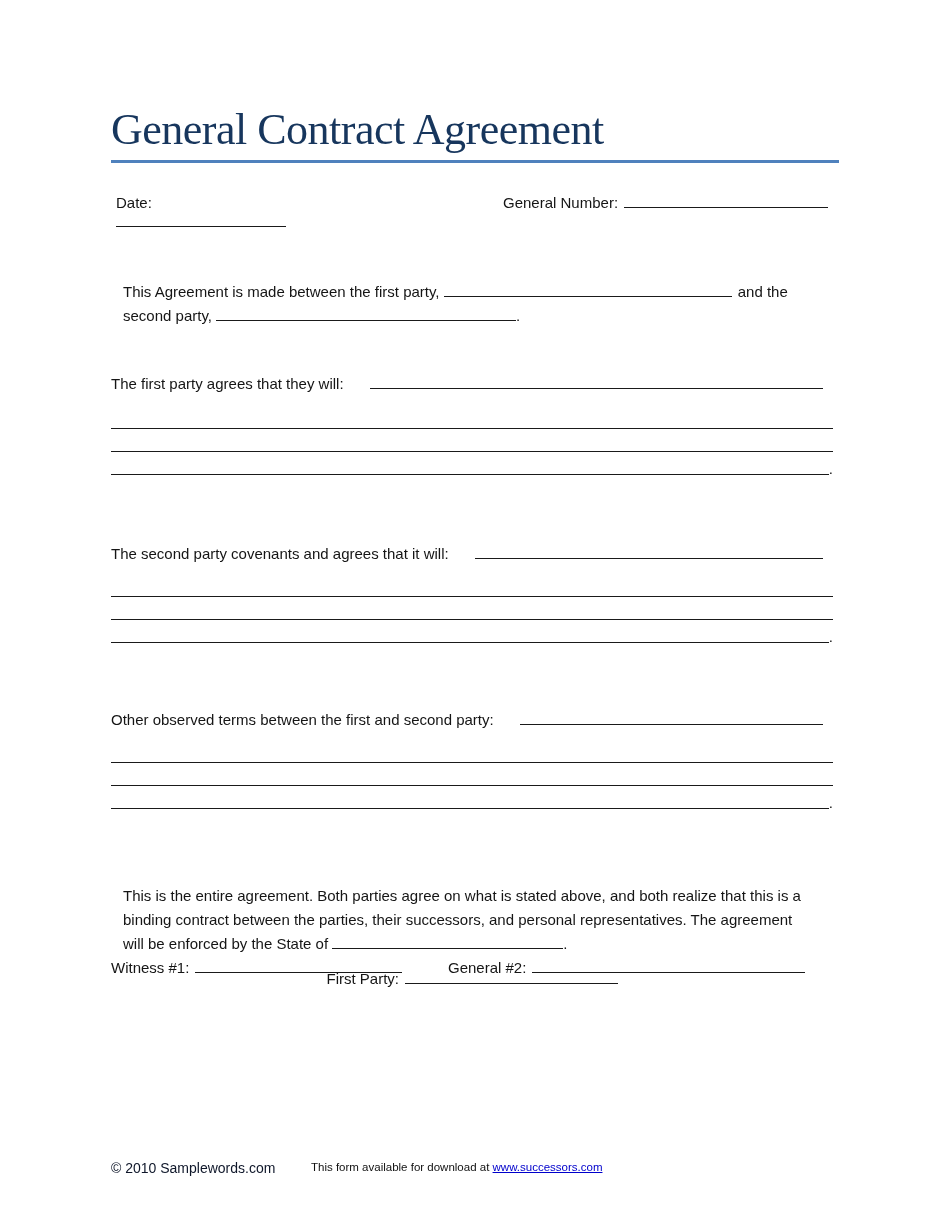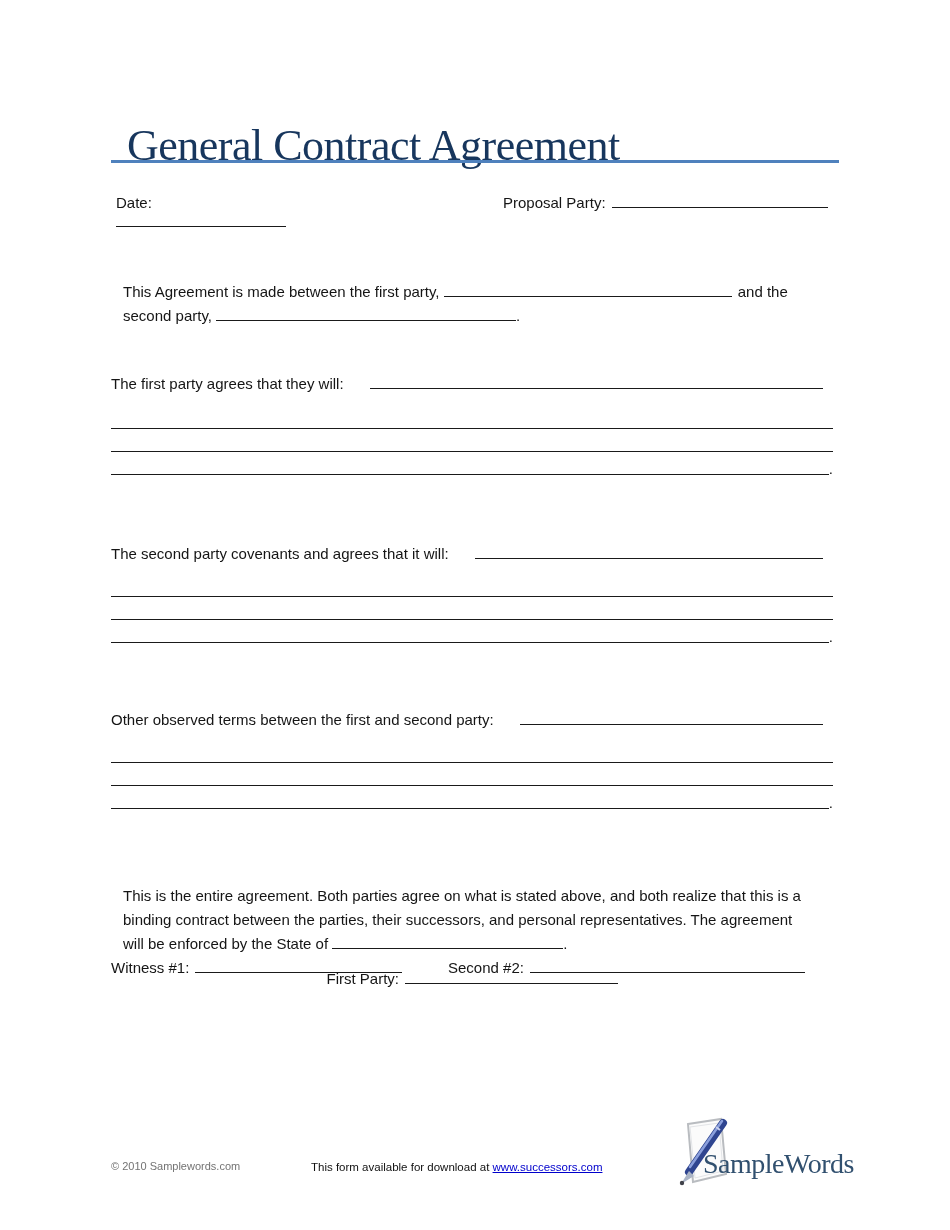--- a/index.html
+++ b/index.html
@@ -8,21 +8,21 @@
     width:950px;height:1230px;
     background:#ffffff;
     font-family:"Liberation Sans","DejaVu Sans",sans-serif;
     color:#151515;
     overflow:hidden;
   }
   .abs{position:absolute;left:111px;width:722px;}
 
   
   .title{
-    margin:16px;
+    margin:0;
     font-family:"Liberation Serif","DejaVu Serif",serif;
     font-weight:500;
     font-size:44px;
     line-height:48px;
     letter-spacing:-0.5px;
     color:#17365D;
   }
   .title-rule{height:3px;background:#4F81BD;width:728px;}
   .para{margin:12px;font-size:15px;line-height:24px;}
   .pre{white-space:pre-line;}
@@ -52,21 +52,21 @@
   .rline{flex:1;border-bottom:1.6px solid #1a1a1a;}
   .line-period{line-height:13px;}
 
   .two-col{display:flex;align-items:baseline;font-size:15px;justify-content:center;}
   .col1{width:291px;display:flex;align-items:baseline;}
   .col2{flex:1;margin-left:46px;display:flex;align-items:baseline;}
   .col1 .blank,.col2 .blank{margin-left:6px;}
   .mr{margin-right:28px;}
 
   
-  .footer-copy{position:absolute;left:111px;top:1160px;font-size:11px;color:#737373;}
+  .footer-copy{position:absolute;left:111px;top:1160px;font-size:14px;color:#0f172a;}
   .footer-dl{position:absolute;left:311px;top:1161px;font-size:11.5px;color:#111;}
   .link{color:#0000CC;text-decoration:underline;cursor:pointer;}
 
   .logo{position:absolute;left:676px;top:1112px;width:174px;height:84px;}
   .logo-icon{position:absolute;left:0;top:2px;}
   .logo-text{
     position:absolute;left:27px;top:36px;
     font-family:"Liberation Serif","DejaVu Serif",serif;
     font-size:28px;
     letter-spacing:-0.5px;
@@ -80,21 +80,21 @@
 
   <h1 class="title abs" style="top:106px">General Contract Agreement</h1>
   <div class="title-rule abs" style="top:160px"></div>
 
   <div class="frow abs" style="top:193px">
     <div class="date-group">
       <span>Date:</span>
       <span class="blank w-date"></span>
     </div>
     <div class="proposal-group">
-      <span>Proposal Party:</span>
+      <span>General Number:</span>
       <span class="blank grow"></span>
     </div>
   </div>
 
   <p class="para abs" style="top:268px">
     <span>This Agreement is made between the first party,</span><span class="blank w1"></span><span class="pre"> and the
 second party, </span><span class="blank w2"></span><span>.</span>
   </p>
 
   <div class="sec-header abs" style="top:374px">
@@ -153,45 +153,33 @@
 binding contract between the parties, their successors, and personal representatives. The agreement
 will be enforced by the State of </span><span class="blank w3"></span><span>.</span>
   </p>
 
   <div class="two-col abs" style="top:959px">
     <div class="col1">
       <span>Witness #1:</span>
       <span class="blank grow"></span>
     </div>
     <div class="col2">
-      <span>Second #2:</span>
+      <span>General #2:</span>
       <span class="blank grow mr"></span>
     </div>
   </div>
 
   <div class="two-col abs" style="top:970px">
     <div class="col1">
       <span>First Party:</span>
       <span class="blank grow"></span>
     </div>
   </div>
 
   <div class="footer-copy">© 2010 Samplewords.com</div>
 
   <div class="footer-dl">
     <span>This form available for download at</span>
     <a class="link">www.successors.com</a>
   </div>
 
-  <div class="logo">
-    <svg class="logo-icon" width="58" height="78" viewBox="0 0 58 78">
-      <polygon points="12,10 45,5 50,60 17,68" fill="#fbfbfb" stroke="#b9bcc0" stroke-width="2"></polygon>
-      <polygon points="14,13 43,9 47,57 19,64" fill="none" stroke="#e3e5e8" stroke-width="1"></polygon>
-      <line x1="47" y1="9" x2="13" y2="58" stroke="#2f4590" stroke-width="8" stroke-linecap="round"></line>
-      <line x1="46" y1="7" x2="14" y2="53" stroke="#8ba0dd" stroke-width="2.5" stroke-linecap="round"></line>
-      <line x1="44" y1="16" x2="40" y2="13" stroke="#c7d0ee" stroke-width="2"></line>
-      <polygon points="13,57 5,70 18,62" fill="#aab4c6"></polygon>
-      <circle cx="6" cy="69" r="2.2" fill="#40424a"></circle>
-    </svg>
-    <span class="logo-text">SampleWords</span>
-  </div>
 
 </div>
 
 </body></html>

